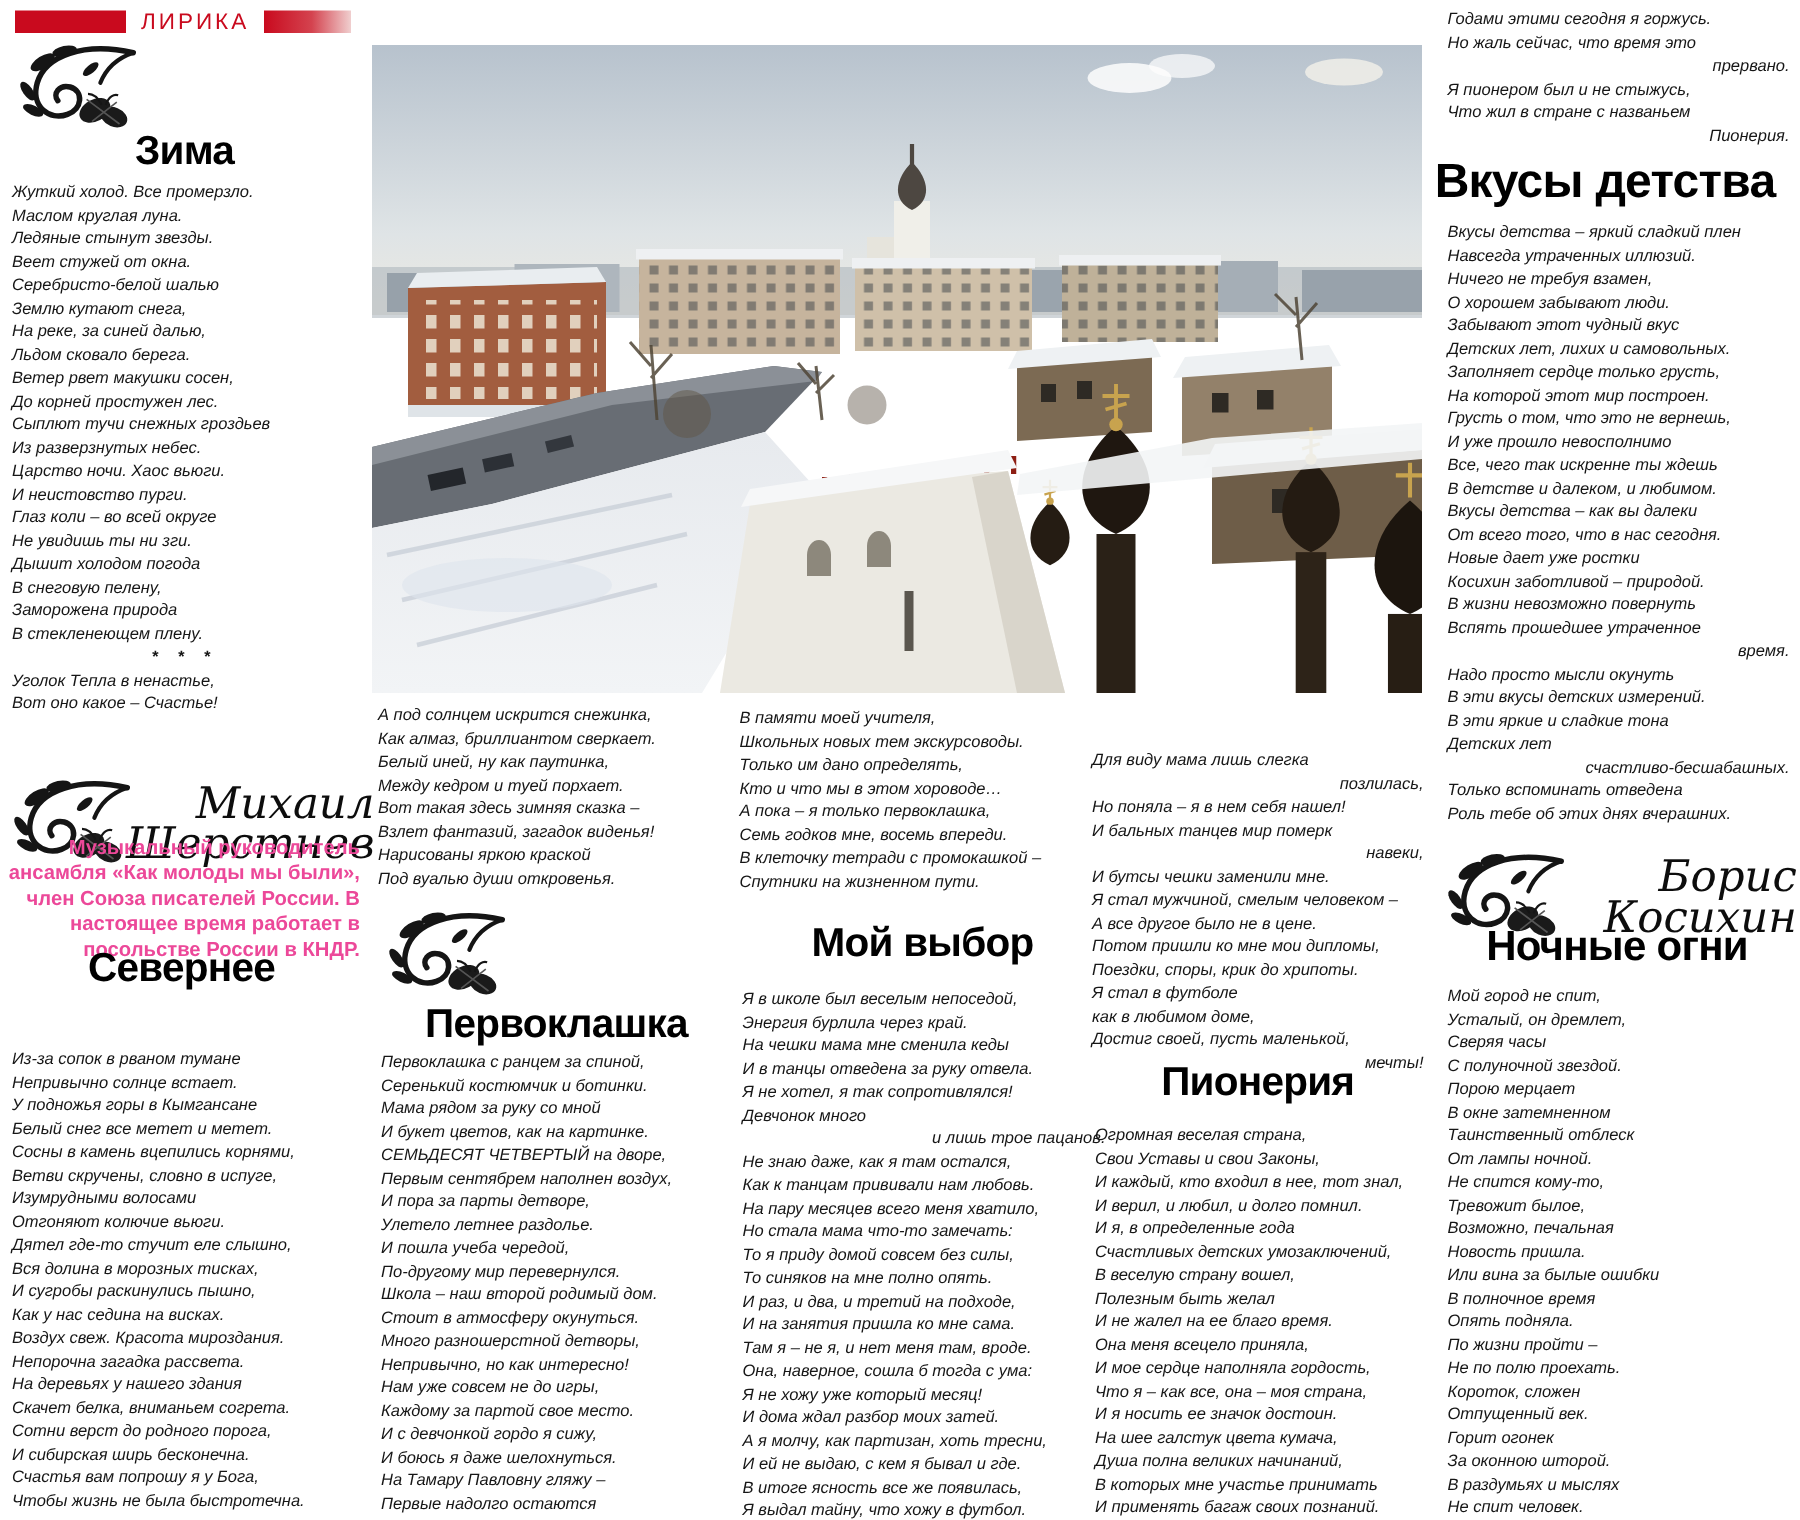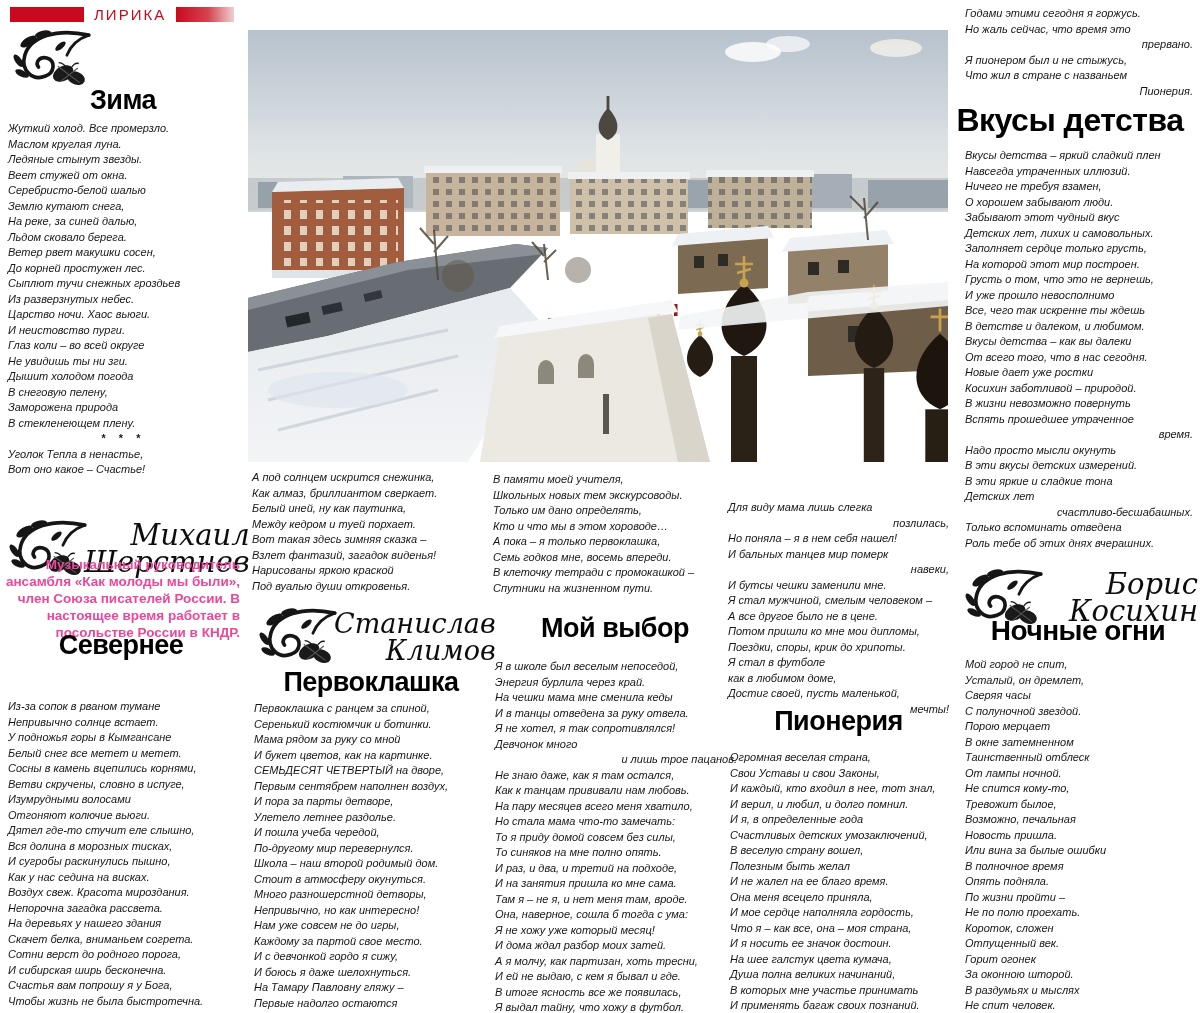--- a/index.html
+++ b/index.html
@@ -287,24 +287,20 @@
     <div class="pline">Вот такая здесь зимняя сказка –</div>
     <div class="pline">Взлет фантазий, загадок виденья!</div>
     <div class="pline">Нарисованы яркою краской</div>
     <div class="pline">Под вуалью души откровенья.</div>
   </div>
 
 <div class="abs author" style="left:252px;top:604px;width:238px;">
   <svg class="flourish" viewBox="0 0 98 70">
       <use href="#flourish"></use>
     </svg>
-  <div class="names" style="font-size:27px;">
-    <div>Станислав</div>
-    <div>Климов</div>
-  </div>
 </div>
 
 <div class="abs ptitle" style="left:252px;top:667px;width:238px;">Первоклашка</div>
 
 <div class="abs poem" style="left:254px;top:701px;width:234px;">
     <div class="pline">Первоклашка с ранцем за спиной,</div>
     <div class="pline">Серенький костюмчик и ботинки.</div>
     <div class="pline">Мама рядом за руку со мной</div>
     <div class="pline">И букет цветов, как на картинке.</div>
     <div class="pline">СЕМЬДЕСЯТ ЧЕТВЕРТЫЙ на дворе,</div>

